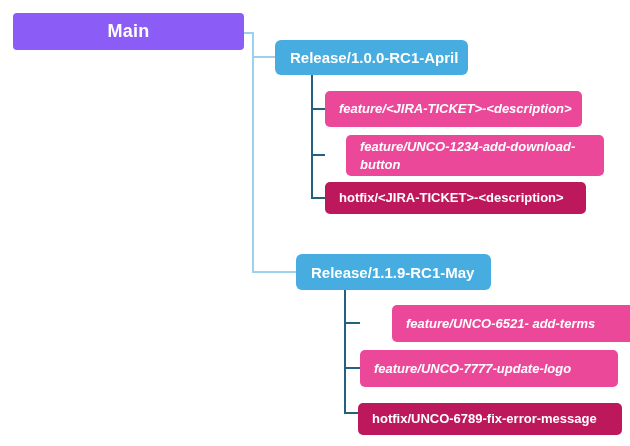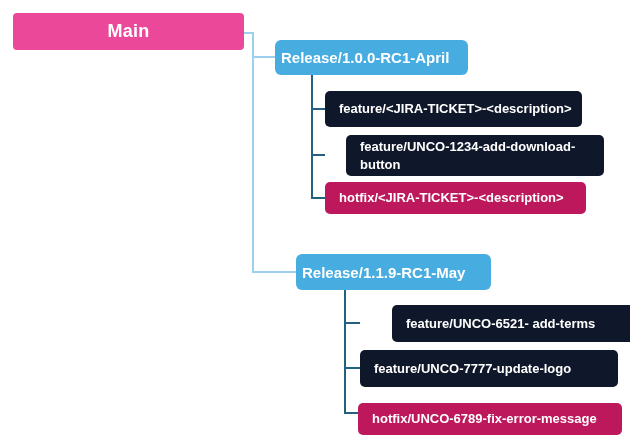--- a/index.html
+++ b/index.html
@@ -18,42 +18,42 @@
   .node {
     position: absolute;
     box-sizing: border-box;
     color: #ffffff;
     font-weight: bold;
     display: flex;
     align-items: center;
   }
   .node-main {
     left: 13px; top: 13px; width: 231px; height: 37px;
-    background: #ec4899;
+    background: #8b5cf6;
     border-radius: 4px;
     font-size: 18px;
     justify-content: center;
     letter-spacing: 0.2px;
   }
   .node-release {
     background: #47ade0;
     border-radius: 6px;
     font-size: 15px;
-    padding-left: 6px;
+    padding-left: 15px;
   }
   .node-release-1 { left: 275px; top: 40px;  width: 193px; height: 35px; }
   .node-release-2 { left: 296px; top: 254px; width: 195px; height: 36px; }
   .node-child {
     border-radius: 5px;
     font-size: 13px;
     padding-left: 14px;
     padding-right: 10px;
     line-height: 18px;
   }
-  .node-feature { background: #0f172a; }
+  .node-feature { background: #ec4899; font-style: italic; }
   .node-hotfix  { background: #be185d; }
   .g1c1 { left: 325px; top: 91px;  width: 257px; height: 36px; }
   .g1c2 { left: 325px; top: 135px; width: 258px; height: 41px; margin-left: 21px; }
   .g1c3 { left: 325px; top: 182px; width: 261px; height: 32px; }
   .g2c1 { left: 360px; top: 305px; width: 258px; height: 37px; margin-left: 32px; }
   .g2c2 { left: 360px; top: 350px; width: 258px; height: 37px; }
   .g2c3 { left: 358px; top: 395px; width: 264px; height: 32px; margin-top: 8px; }
   .conn {
     position: absolute;
   }

